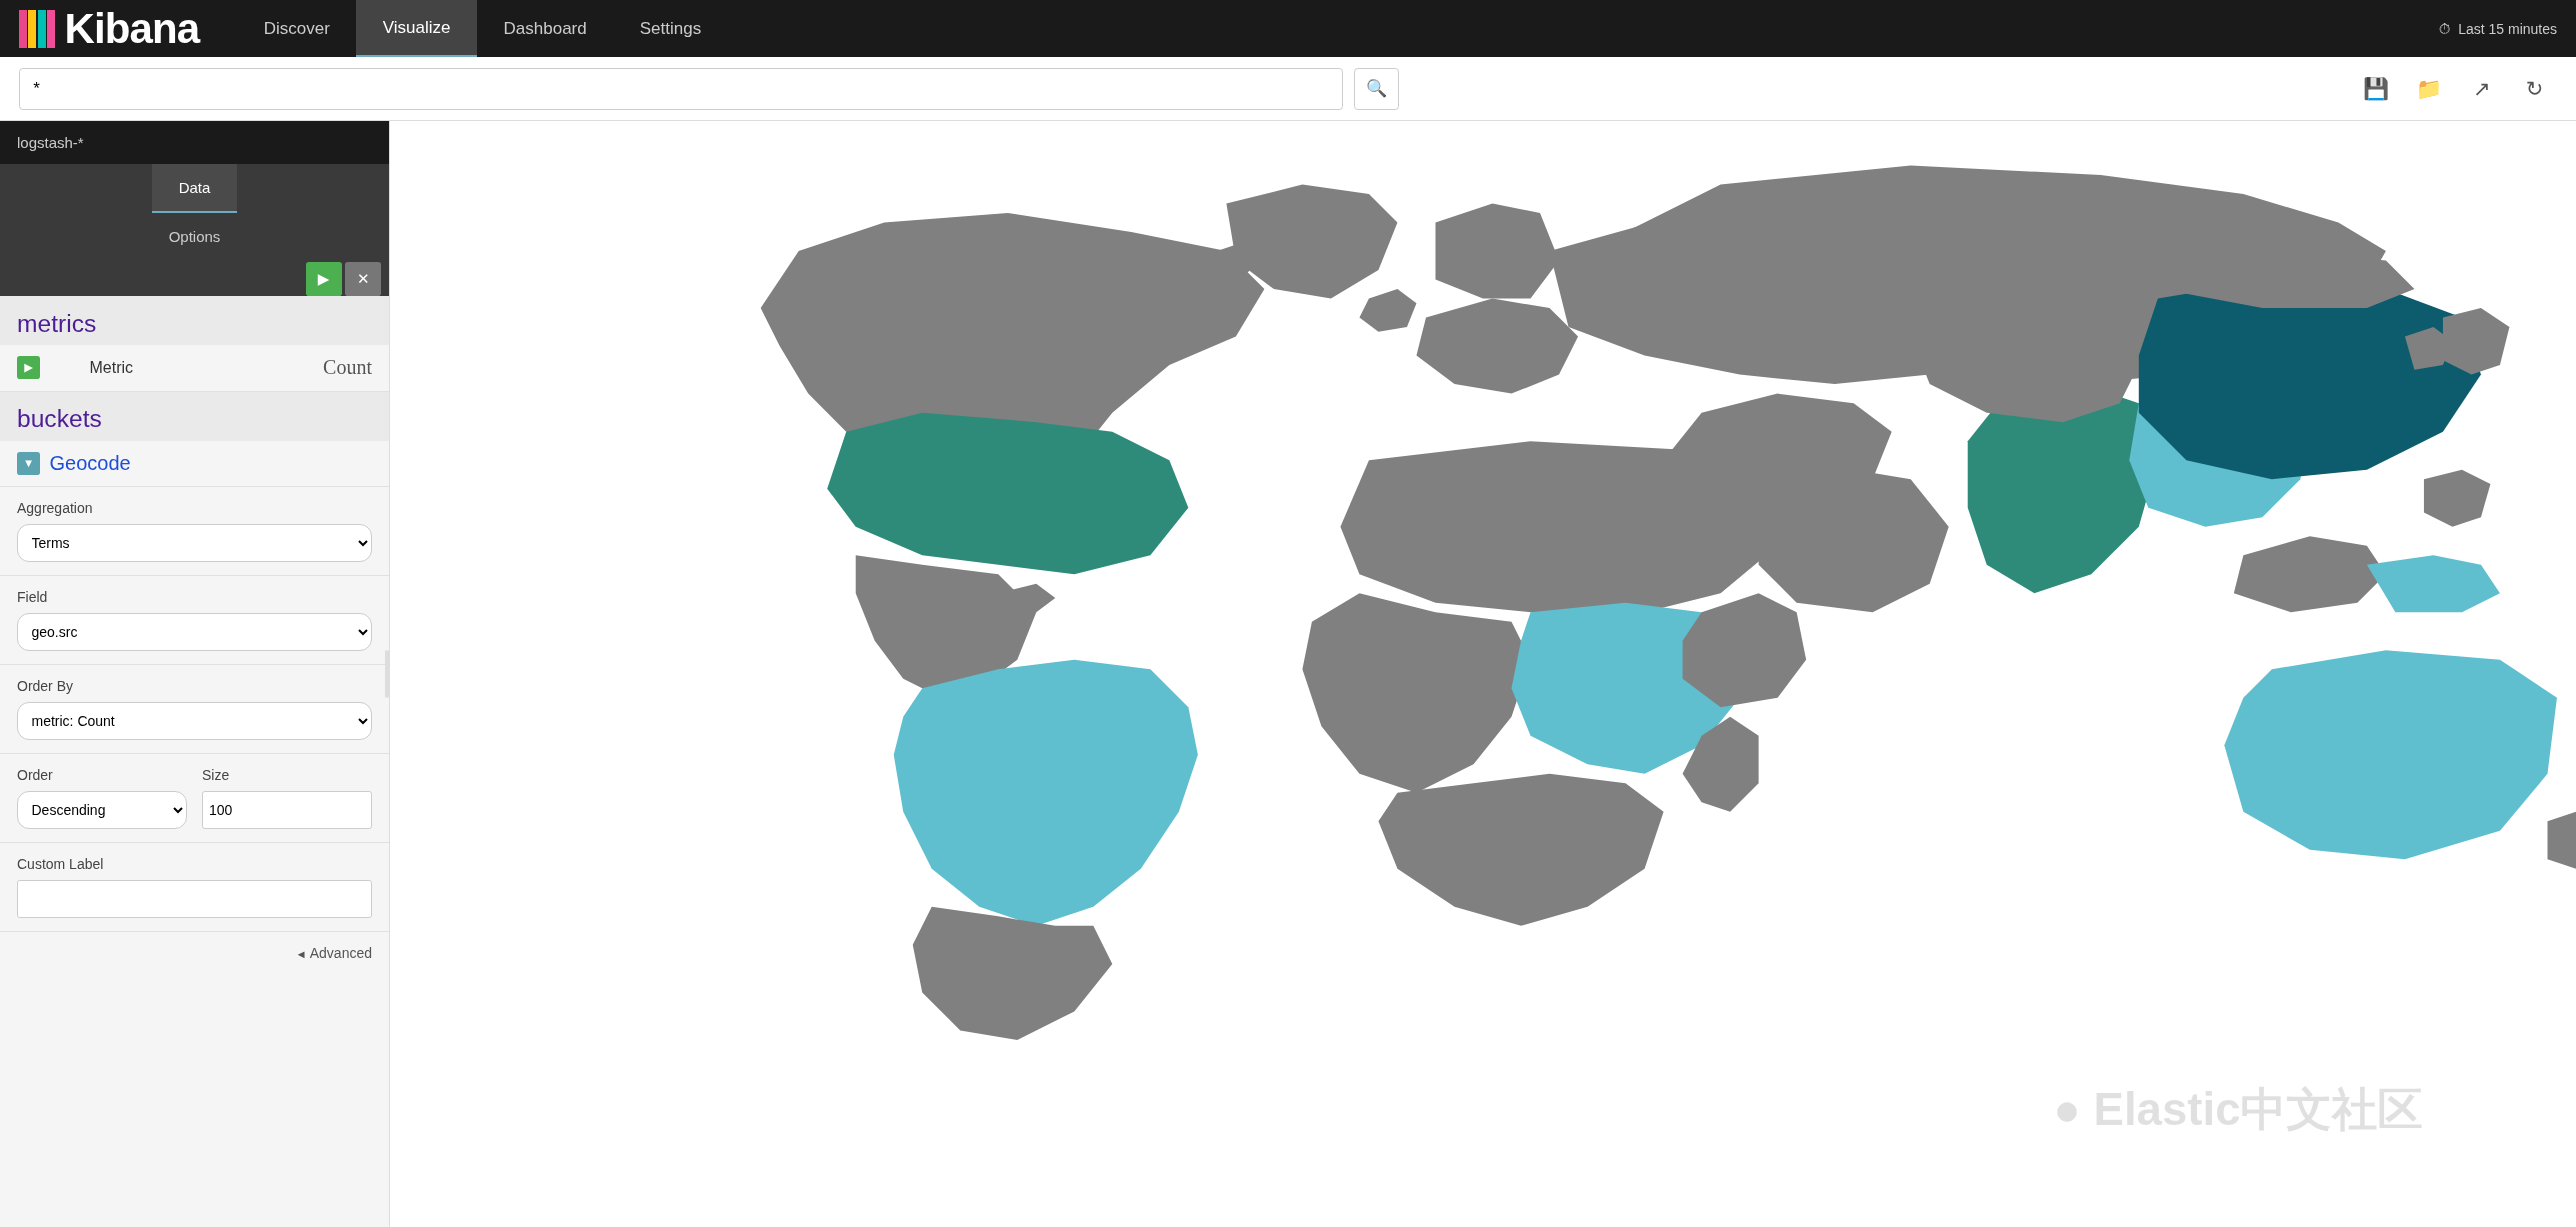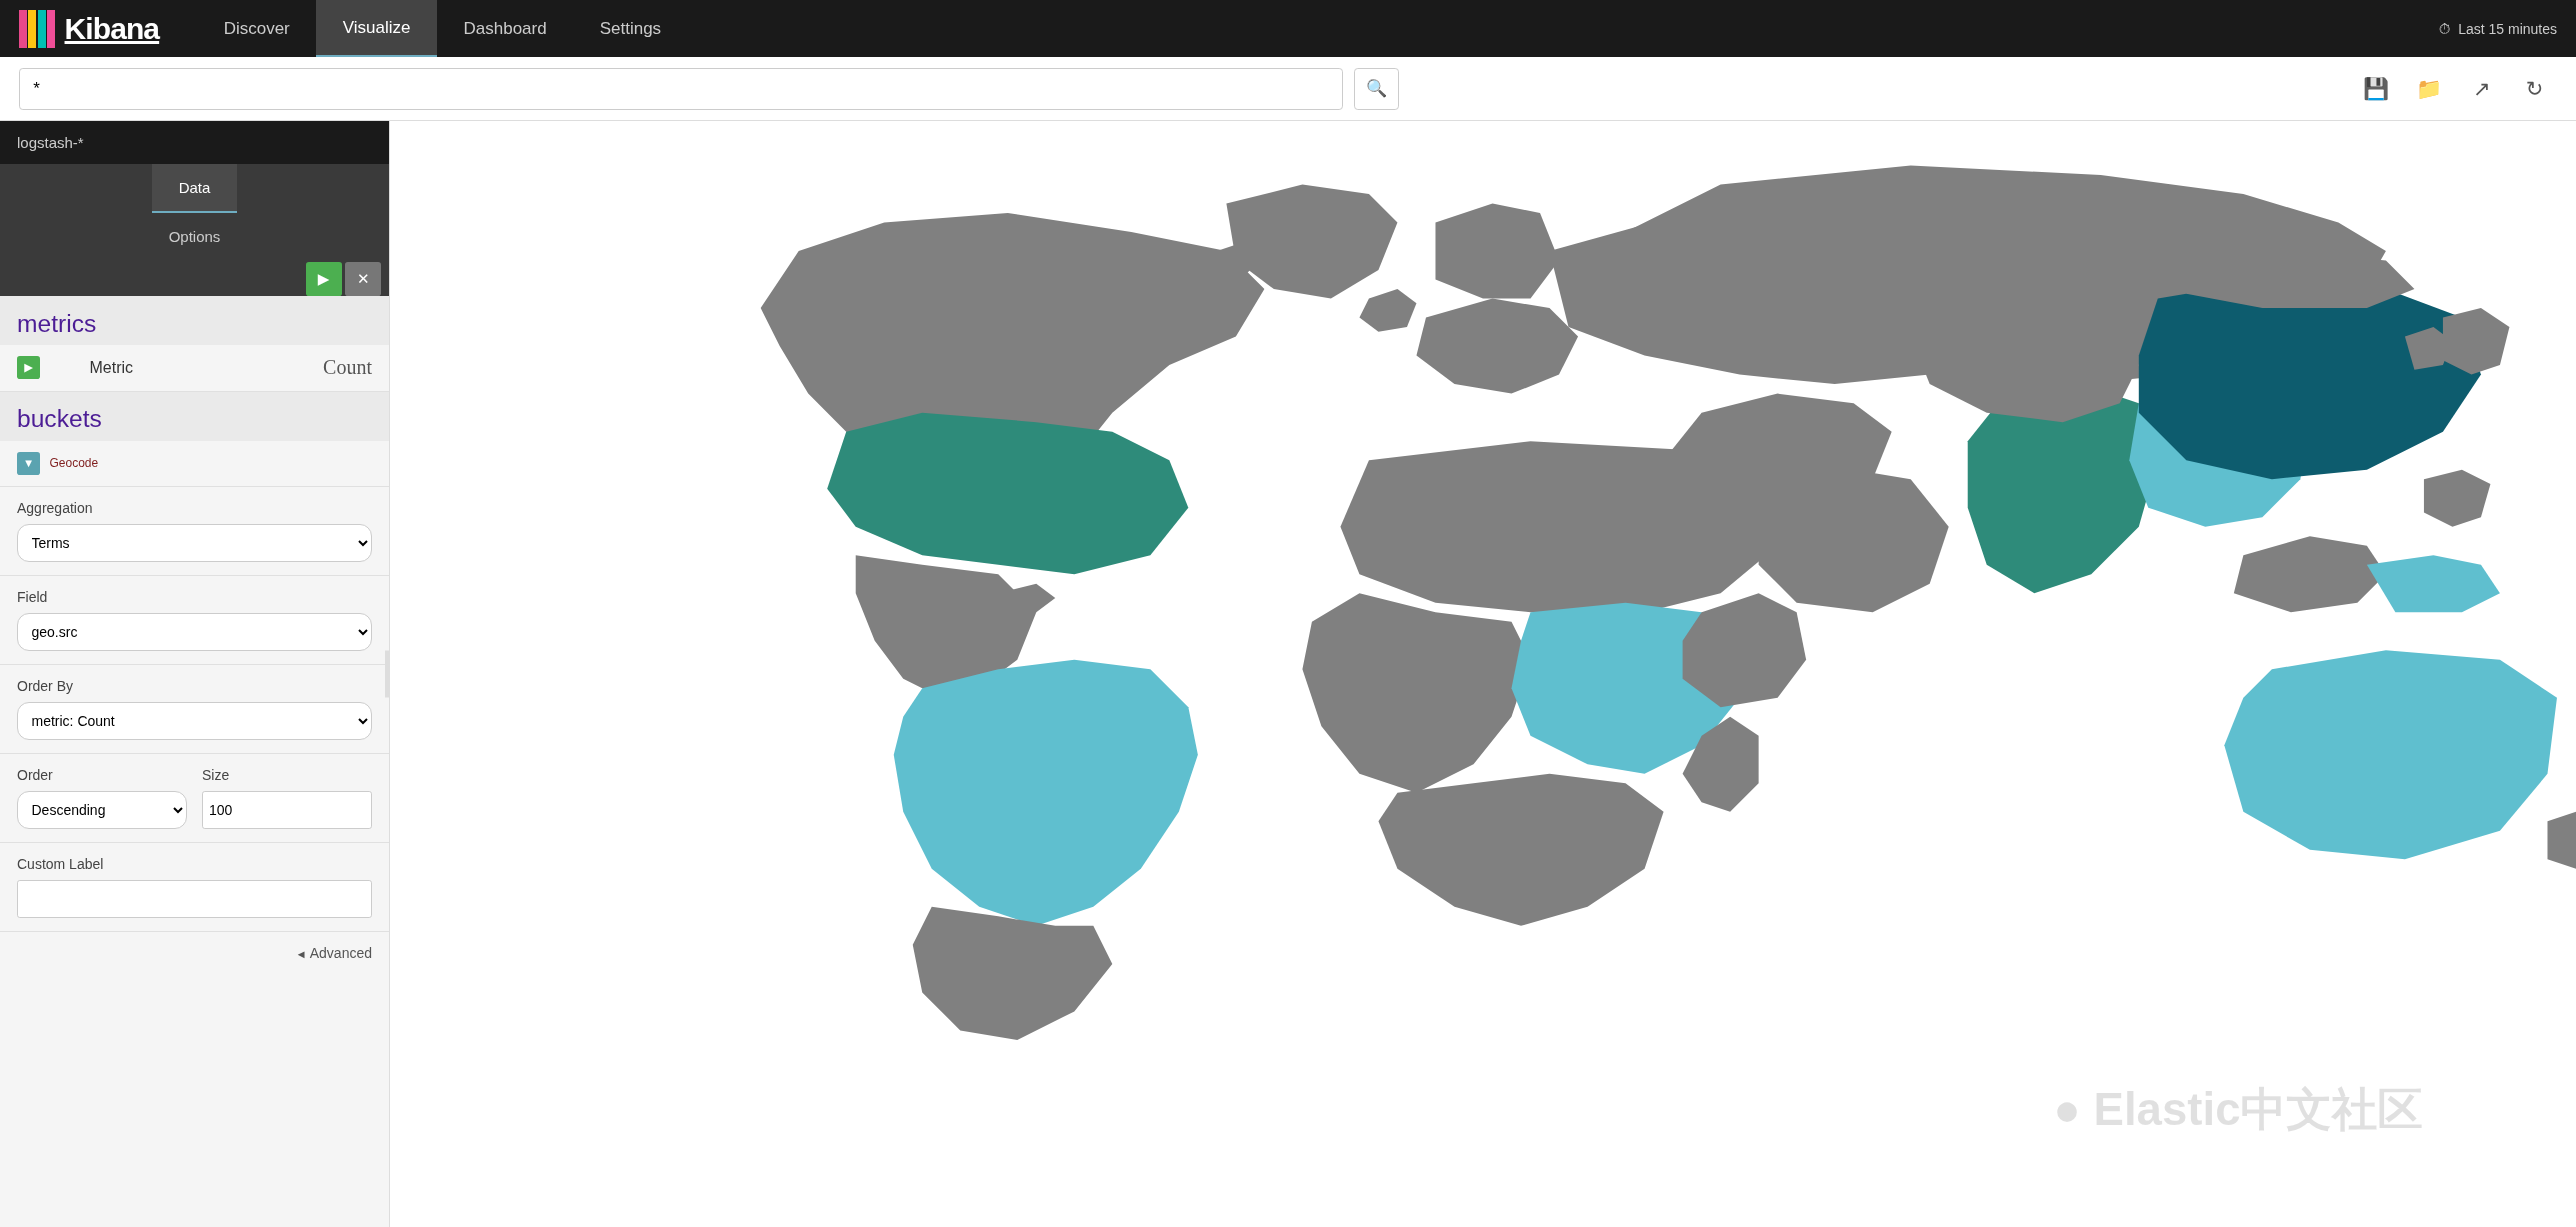--- a/index.html
+++ b/index.html
@@ -22,25 +22,24 @@
     .logo-bars {
       display: flex;
       height: 38px;
       margin-right: 7.6px;
     }
     .logo-bar {
       width: 7.6px;
       margin-right: 1.9px;
     }
     .logo-text {
-      font-size: 30px;
+      font-size: 42px;
       font-weight: bold;
       color: #fff;
       letter-spacing: -0.9px;
-      text-decoration: underline;
     }
     .nav-links {
       display: flex;
       gap: 0;
     }
     .nav-link {
       color: #ccc;
       text-decoration: none;
       padding: 0 26.5px;
       height: 57px;
@@ -273,22 +272,22 @@
       background: #5ba3b0;
       color: #fff;
       display: flex;
       align-items: center;
       justify-content: center;
       font-size: 11.3px;
       border-radius: 2.8px;
       margin-right: 9.5px;
     }
     .bucket-label {
-      font-size: 12px;
-      color: #7f1d1d;
+      font-size: 20px;
+      color: #1d4ed8;
     }
 
     .advanced-link {
       padding: 13.2px 17px;
       font-size: 14px;
       color: #555;
       cursor: pointer;
       text-align: right;
     }
     .advanced-link:before {

